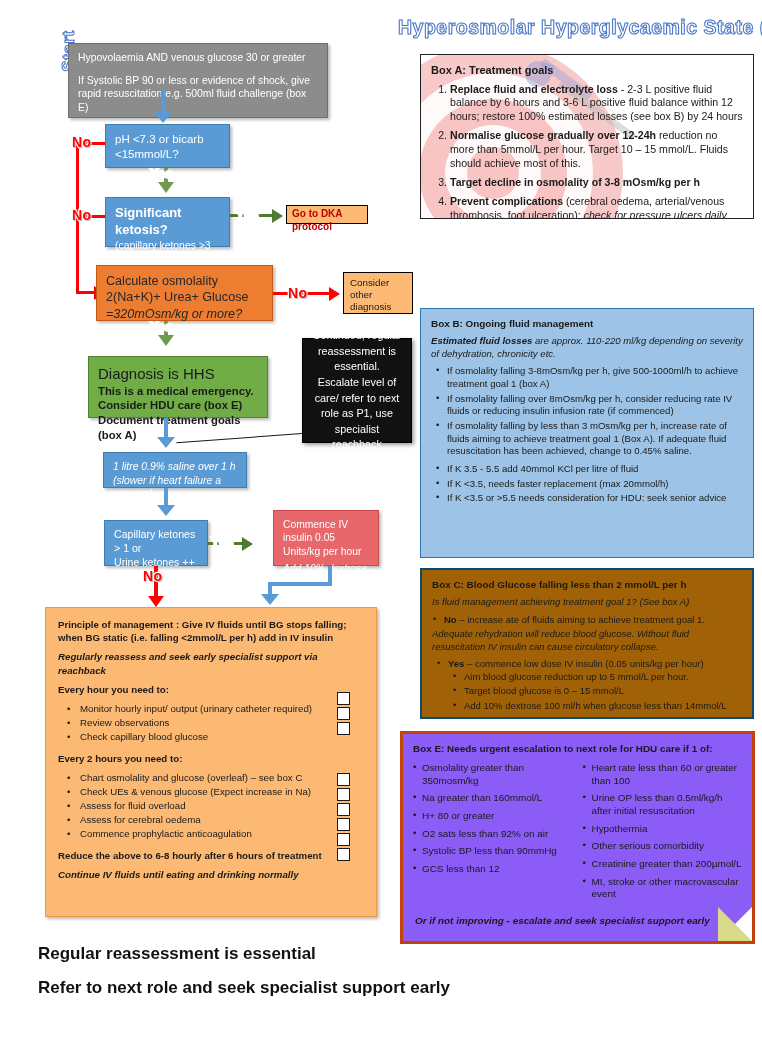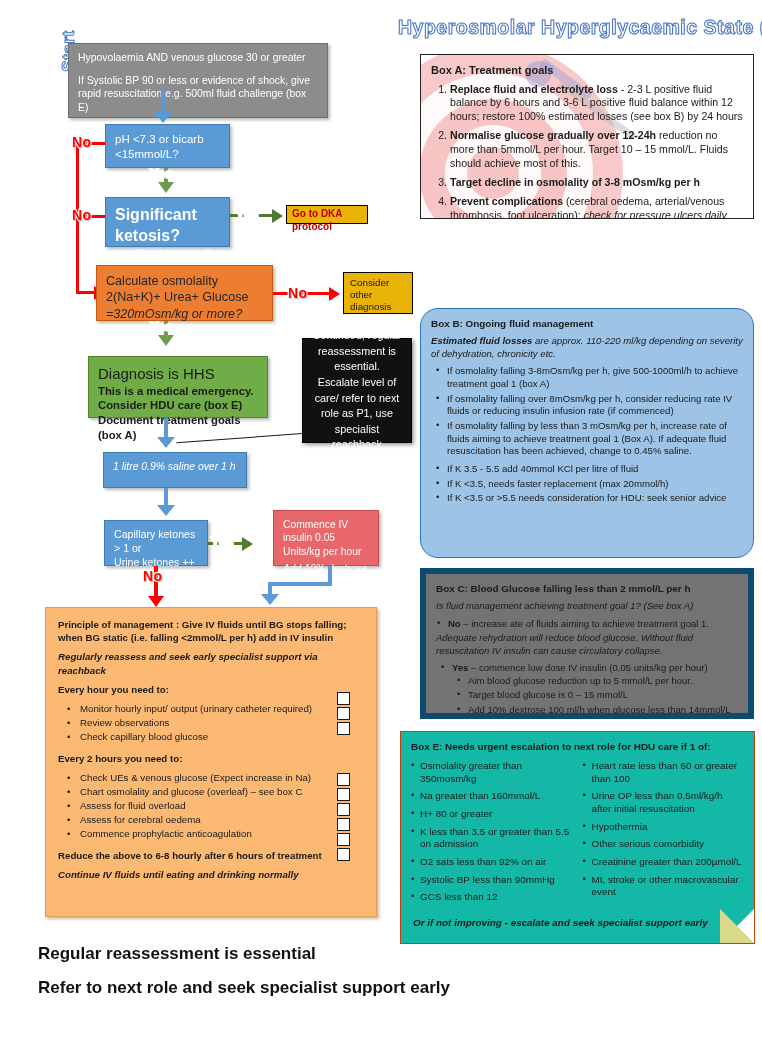--- a/index.html
+++ b/index.html
@@ -39,21 +39,21 @@
     line-height:1.30;
   }
   .grey{background:#8C8C8C;color:#ffffff;border-color:#6f6f6f;font-size:10.4px;}
   .blue{background:#5B9BD5;color:#ffffff;border-color:#3f7cb0;font-size:11.5px;}
   .blue.small{font-size:10.4px;}
   .orange{background:#ED7D31;color:#262626;border-color:#c55a11;font-size:12.6px;}
   .green{background:#70AD47;color:#1b1b1b;border-color:#548235;font-size:11.3px;}
   .red{background:#E8676B;color:#ffffff;border-color:#c9494d;font-size:10.3px;}
   .black{background:#111111;color:#ffffff;border-color:#000;font-size:10.8px;
          text-align:center;line-height:1.45;box-shadow:2px 2px 4px rgba(0,0,0,.4);}
-  .plain{background:#eab308;color:#1a1a1a;border:1px solid #000;box-shadow:none;font-size:9.8px;line-height:1.25;}
+  .plain{background:#fdba74;color:#1a1a1a;border:1px solid #000;box-shadow:none;font-size:9.8px;line-height:1.25;}
   .plain.redtext{color:#C00000;font-weight:bold;font-size:10px;}
   .bigtitle{font-size:15px;}
   .itl{font-style:italic;}
   .bld{font-weight:bold;}
 
   
   .conn{position:absolute;background:#5B9BD5;}
   .conn.red{background:#FF0000;}
   .conn.green{background:#4E7B2E;}
   .conn.thin{background:#1a1a1a;}
@@ -78,22 +78,22 @@
     letter-spacing:.5px;
   }
 
   
   .ibox{
     border:1px solid #222;padding:8px 10px;line-height:1.32;
     color:#1a1a1a;overflow:hidden;
   }
   #box-a{background:#ffffff;font-size:10.6px;}
   #box-b{background:#9DC3E6;border:1px solid #2E75B6;font-size:9.6px;}
-  #box-c{background:#737373;border:6px solid #0c4a6e;font-size:9.5px;}
-  #box-e{background:#14b8a6;border:1px solid #c2410c;font-size:9.9px;}
+  #box-c{background:#a16207;border:2px solid #0c4a6e;font-size:9.5px;}
+  #box-e{background:#8b5cf6;border:3px solid #c2410c;font-size:9.9px;}
   .ibox h4{margin:0 0 5px 0;font-size:11px;font-weight:bold;}
   #box-b h4,#box-c h4,#box-e h4{font-size:9.9px;}
   .ibox p{margin:0 0 5px 0;}
   .ibox ul{margin:0 0 5px 0;padding-left:16px;list-style:none;}
   .ibox ul li{position:relative;margin:0 0 2px 0;}
   .ibox ul li:before{content:"\2022";position:absolute;left:-11px;top:-1px;}
   .ibox ol{margin:0;padding-left:19px;}
   .ibox ol li{margin-bottom:5px;}
   .dashlist{margin:2px 0 0 0;padding-left:14px;list-style:none;}
   .dashlist li{position:relative;margin-bottom:1px;}
@@ -158,21 +158,21 @@
   <div class="conn red" style="left:76px;top:291px;width:20px;height:3px;"></div>
   <div class="arrowhead ah-right-red" style="left:94px;top:286px;"></div>
   <div class="lbl-no" style="left:72px;top:134px;">No</div>
   <div class="lbl-no" style="left:72px;top:207px;">No</div>
 
   <div class="conn" style="left:164px;top:168px;width:4px;height:18px;background:#6E9B4E;"></div>
   <div class="arrowhead ah-down-green" style="left:158px;top:182px;"></div>
   <div class="lbl-yes" style="left:150px;top:167px;">Yes</div>
 
   <div class="abs fbox blue small" style="left:105px;top:197px;width:125px;height:50px;">
-    <div class="bld" style="font-size:16px;">Significant ketosis?</div>
+    <div class="bld" style="font-size:13px;">Significant ketosis?</div>
     <div>(capillary ketones &gt;3 mmol/L</div>
     <div>or urine ++ or more)</div>
   </div>
 
   <div class="conn green" style="left:230px;top:214px;width:48px;height:3px;"></div>
   <div class="arrowhead ah-right-green" style="left:272px;top:209px;"></div>
   <div class="lbl-yes" style="left:236px;top:208px;">Yes</div>
   <div class="abs plain redtext" style="left:286px;top:205px;width:82px;height:19px;padding:2px 5px;">Go to DKA protocol</div>
 
   <div class="abs fbox orange" style="left:96px;top:265px;width:177px;height:56px;">
@@ -207,20 +207,21 @@
     <div>Escalate level of care/ refer to next role as P1, use specialist reachback</div>
   </div>
 
   <div class="conn thin" style="left:176px;top:433px;width:126px;height:1px;transform:rotate(-4.2deg);transform-origin:right center;"></div>
 
   <div class="conn" style="left:164px;top:418px;width:4px;height:24px;"></div>
   <div class="arrowhead ah-down-blue" style="left:157px;top:437px;"></div>
 
   <div class="abs fbox blue small" style="left:103px;top:452px;width:144px;height:36px;font-style:italic;">
     <div>1 litre 0.9% saline over 1 h</div>
+    <div>(slower if heart failure a concern)</div>
   </div>
 
   <div class="conn" style="left:164px;top:488px;width:4px;height:22px;"></div>
   <div class="arrowhead ah-down-blue" style="left:157px;top:505px;"></div>
 
   <div class="abs fbox blue" style="left:104px;top:520px;width:104px;height:46px;font-size:10.6px;">
     <div>Capillary ketones &gt; 1 or</div>
     <div>Urine ketones ++ or</div>
     <div>greater?</div>
   </div>
@@ -250,22 +251,22 @@
       <p><span class="bld">Principle of management</span><span class="bld"> : Give IV fluids until BG stops falling; when BG static (i.e. falling &lt;2mmol/L per h) add in IV insulin</span></p>
       <p class="bld itl">Regularly reassess and seek early specialist support via reachback</p>
       <p class="bld">Every hour you need to:</p>
       <ul>
         <li>Monitor hourly input/ output (urinary catheter required)</li>
         <li>Review observations</li>
         <li>Check capillary blood glucose</li>
       </ul>
       <p class="bld" style="margin-top:8px;">Every 2 hours you need to:</p>
       <ul>
+        <li>Chart osmolality and glucose (overleaf) – see box C</li>
         <li>Check UEs &amp; venous glucose (Expect increase in Na)</li>
-        <li>Chart osmolality and glucose (overleaf) – see box C</li>
         <li>Assess for fluid overload</li>
         <li>Assess for cerebral oedema</li>
         <li>Commence prophylactic anticoagulation</li>
       </ul>
       <p class="bld" style="margin-top:8px;">Reduce the above to 6-8 hourly after 6 hours of treatment</p>
       <p class="bld itl">Continue IV fluids until eating and drinking normally</p>
     </div>
   </div>
 
   <div class="abs" style="left:337px;top:692px;">
@@ -299,21 +300,21 @@
       <ol>
         <li><span class="bld">Replace fluid and electrolyte loss</span><span> - 2-3 L positive fluid balance by 6 hours and 3-6 L positive fluid balance within 12 hours; restore 100% estimated losses (see box B) by 24 hours</span></li>
         <li><span class="bld">Normalise glucose gradually over 12-24h</span><span> reduction no more than 5mmol/L per hour. Target 10 – 15 mmol/L. Fluids should achieve most of this.</span></li>
         <li><span class="bld">Target decline in osmolality of 3-8 mOsm/kg per h</span></li>
         <li><span class="bld">Prevent complications</span><span> (cerebral oedema, arterial/venous thrombosis, foot ulceration); </span><span class="itl">check for pressure ulcers daily</span></li>
 
       </ol>
     </div>
   </div>
 
-  <div class="abs ibox" id="box-b" style="left:420px;top:308px;width:334px;height:250px;border-radius:18px;">
+  <div class="abs ibox" id="box-b" style="left:420px;top:308px;width:334px;height:250px;">
     <h4>Box B: Ongoing fluid management</h4>
     <p class="itl"><span class="bld">Estimated fluid losses</span><span> are approx. 110-220 ml/kg depending on severity of dehydration, chronicity etc.</span></p>
     <ul>
       <li>If osmolality falling 3-8mOsm/kg per h, give 500-1000ml/h to achieve treatment goal 1 (box A)</li>
       <li>If osmolality falling  over 8mOsm/kg per h, consider reducing rate IV fluids or reducing insulin infusion rate (if commenced)</li>
       <li>If osmolality falling by less than 3 mOsm/kg per h, increase rate of fluids aiming to achieve treatment goal 1 (Box A). If adequate fluid resuscitation has been achieved, change to 0.45% saline.</li>
     </ul>
     <ul>
       <li>If K 3.5 - 5.5 add 40mmol KCl per litre of fluid</li>
       <li>If K &lt;3.5, needs faster replacement (max 20mmol/h)</li>
@@ -341,21 +342,20 @@
   </div>
 
   <div class="abs ibox" id="box-e" style="left:400px;top:731px;width:355px;height:213px;position:absolute;">
     <h4 style="margin-bottom:7px;">Box E: Needs urgent escalation to next role for HDU care if 1 of:</h4>
     <div class="ecols">
       <div>
         <ul>
           <li>Osmolality  greater than 350mosm/kg</li>
           <li>Na  greater than 160mmol/L</li>
           <li>H+ 80 or greater</li>
-          <li>K less than 3.5 or greater than 5.5 on admission</li>
           <li>O2 sats less than 92% on air</li>
           <li>Systolic BP less than 90mmHg</li>
           <li>GCS less than 12</li>
         </ul>
       </div>
       <div>
         <ul>
           <li>Heart rate less than 60 or  greater than 100</li>
           <li>Urine OP  less than 0.5ml/kg/h after initial resuscitation</li>
           <li>Hypothermia</li>

